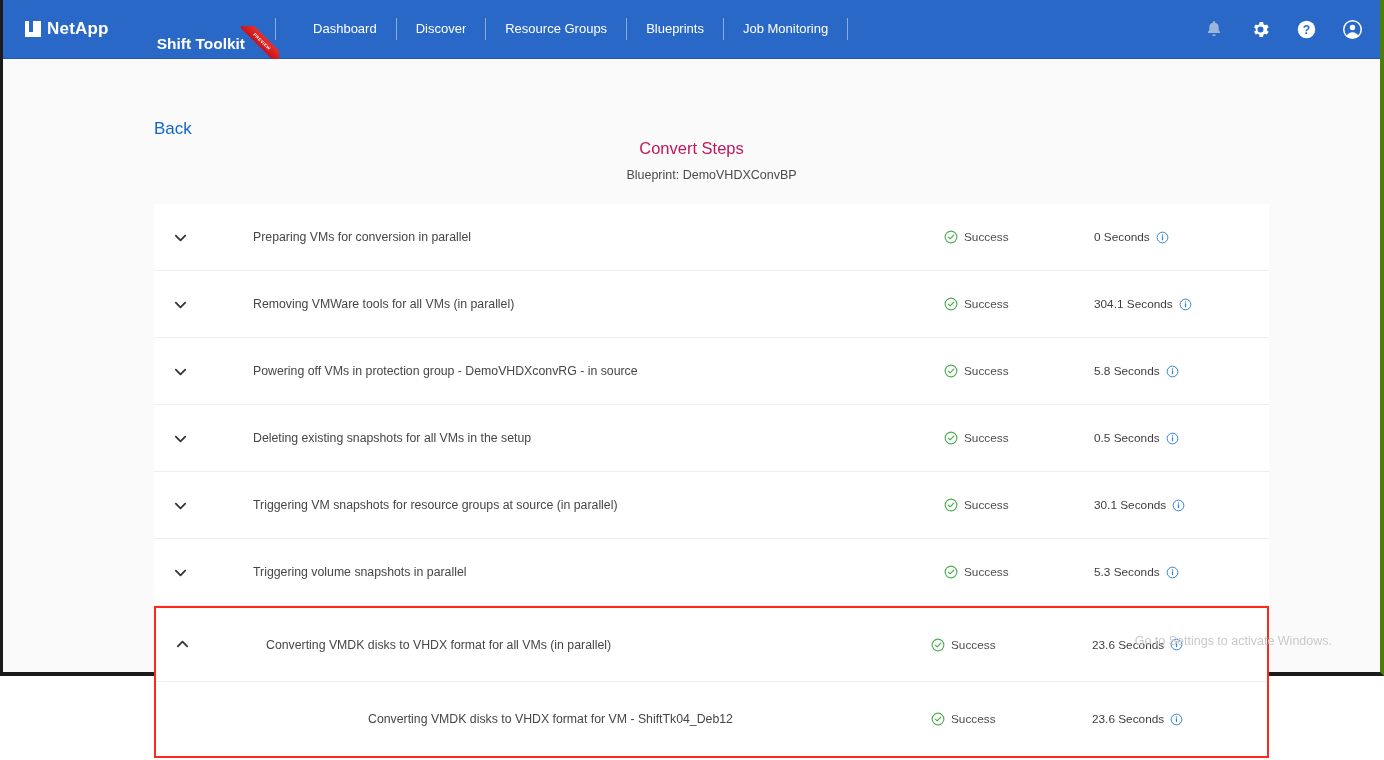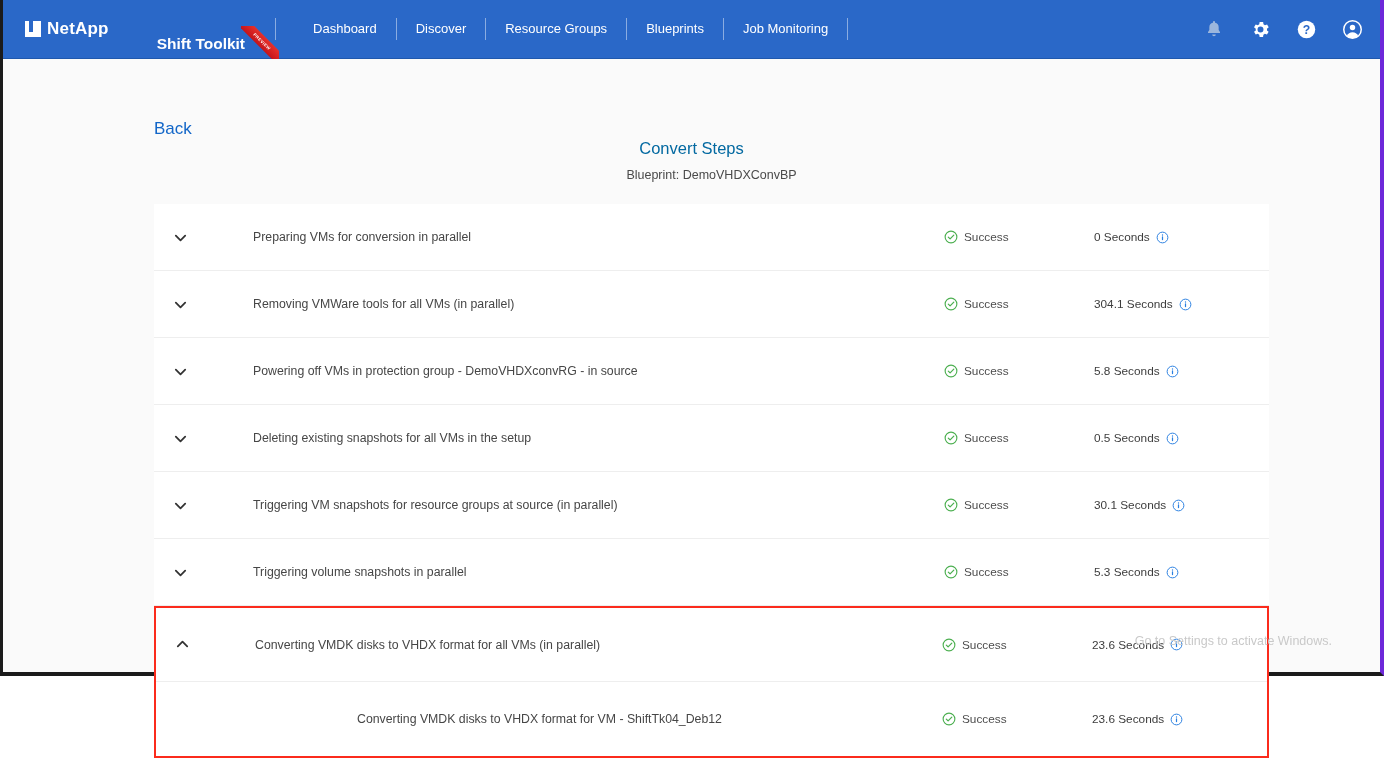--- a/index.html
+++ b/index.html
@@ -7,21 +7,21 @@
     width: 1384px; height: 760px;
     font-family: "Liberation Sans", sans-serif;
     background: #ffffff;
     overflow: hidden;
   }
   #page {
     position: relative;
     width: 1384px; height: 676px;
     background: #fafafa;
     border-left: 3px solid #1b1b1b;
-    border-right: 4px solid #6d28d9;
+    border-right: 4px solid #4d7c0f;
     border-bottom: 4px solid #1b1b1b;
   }
 
   
   .topbar {
     position: absolute; left: 0; top: 0;
     width: 100%; height: 59px;
     background: #2a68c8;
     display: flex; align-items: center;
     border-bottom: 1px solid #1f58ad;
@@ -97,21 +97,21 @@
     background: #fafafa;
   }
   .back-link {
     position: absolute; left: 151px; top: 60px;
     color: #1266c8; font-size: 17px; font-weight: normal;
     cursor: pointer;
   }
   .page-title {
     position: absolute; left: 0; right: 0; top: 80px;
     text-align: center;
-    color: #0369a1; font-size: 16.5px;
+    color: #be185d; font-size: 16.5px;
   }
   .page-subtitle {
     position: absolute; left: 0; right: 0; top: 109px;
     text-align: center;
     color: #4a4a4a; font-size: 12.5px; padding-left: 40px;
   }
 
   .steps-list {
     position: absolute;
     left: 151px; top: 145px;
@@ -151,21 +151,21 @@
     flex: 0 0 auto;
   }
   .ico { flex: 0 0 auto; display: block; }
 
   
   .highlight-group {
     position: relative;
     border: 2px solid #fb2b1c;
     background: #ffffff;
   }
-  .highlight-group .step-card { height: 74px; }
+  .highlight-group .step-card { height: 74px; gap: 11px; }
 
   
   .watermark {
     position: absolute;
     right: 48px; bottom: 22px;
     text-align: center;
     color: #c9c9c9;
     pointer-events: none;
     user-select: none;
     line-height: 1.25;

